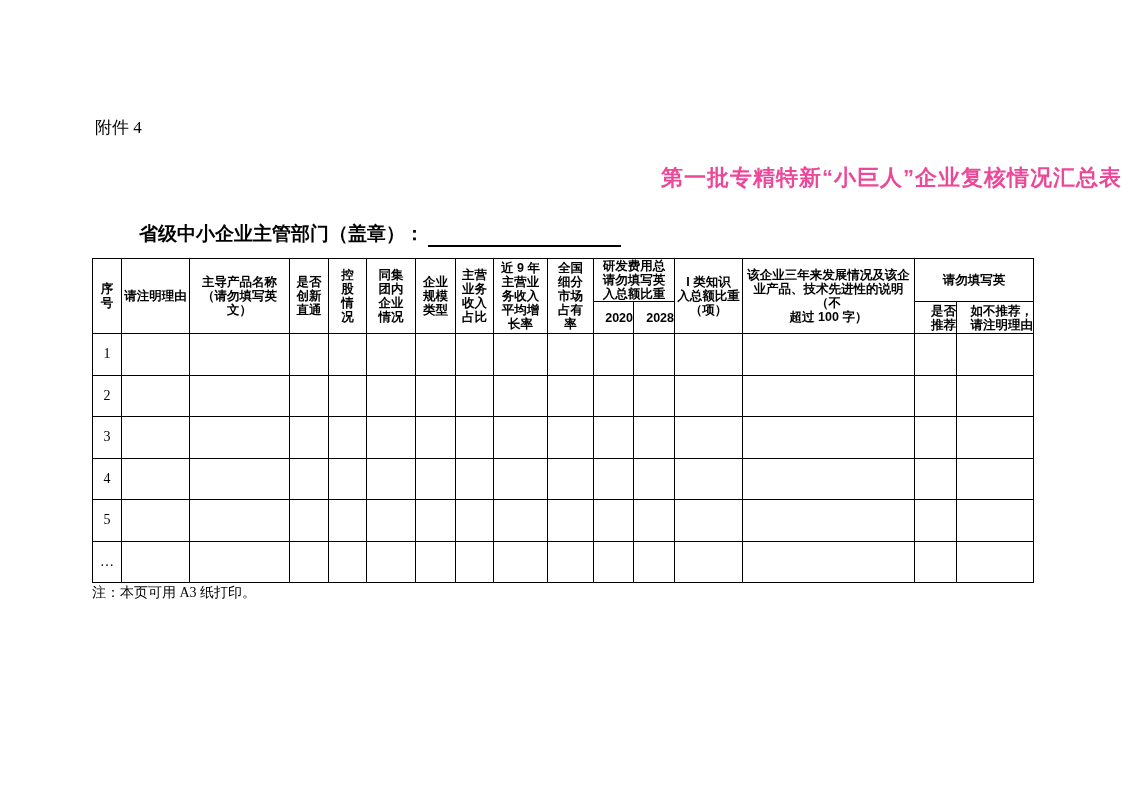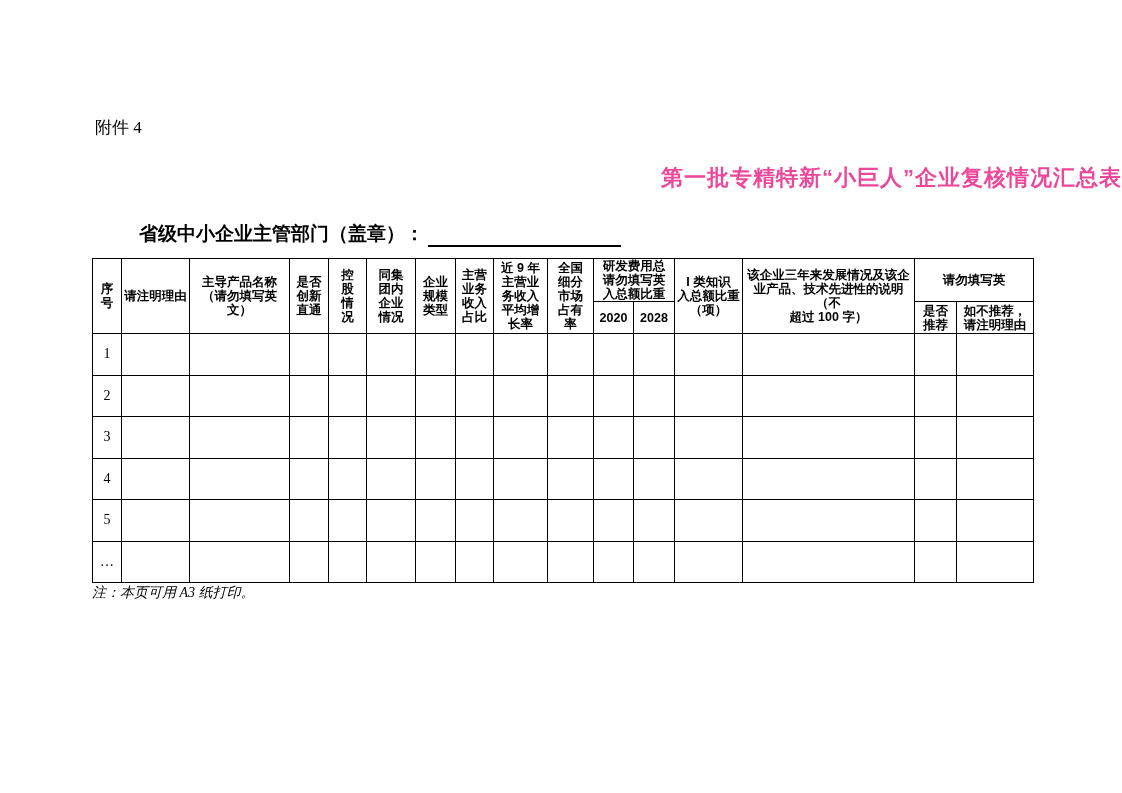--- a/index.html
+++ b/index.html
@@ -71,21 +71,21 @@
     overflow: hidden;
   }
   table.summary th {
     font-family: "Liberation Sans", sans-serif;
     font-weight: bold;
     font-size: 12.5px;
     line-height: 14px;
     white-space: pre-line;
   }
   tr.h1 > th { height: 43px; }
-  tr.h2 > th { height: 32px; }
+  tr.h2 > th { height: 32px; text-align: right; }
   th.year {
     font-family: "Liberation Serif", serif;
     font-weight: normal;
     font-size: 13.5px;
     white-space: pre;
   }
   th.small {
     font-family: "Liberation Serif", serif;
     font-weight: normal;
     font-size: 11px;
@@ -98,21 +98,20 @@
     font-size: 14px;
   }
   .note {
     position: absolute;
     left: 92px;
     top: 584px;
     font-size: 14px;
     font-family: "Liberation Serif", serif;
     color: #000;
     white-space: pre;
-    font-style: italic;
   }
 </style>
 </head>
 <body>
 
 <div class="page">
 
   <div class="attachment">附件 4</div>
 
   <div class="doc-title">第一批专精特新“小巨人”企业复核情况汇总表</div>

